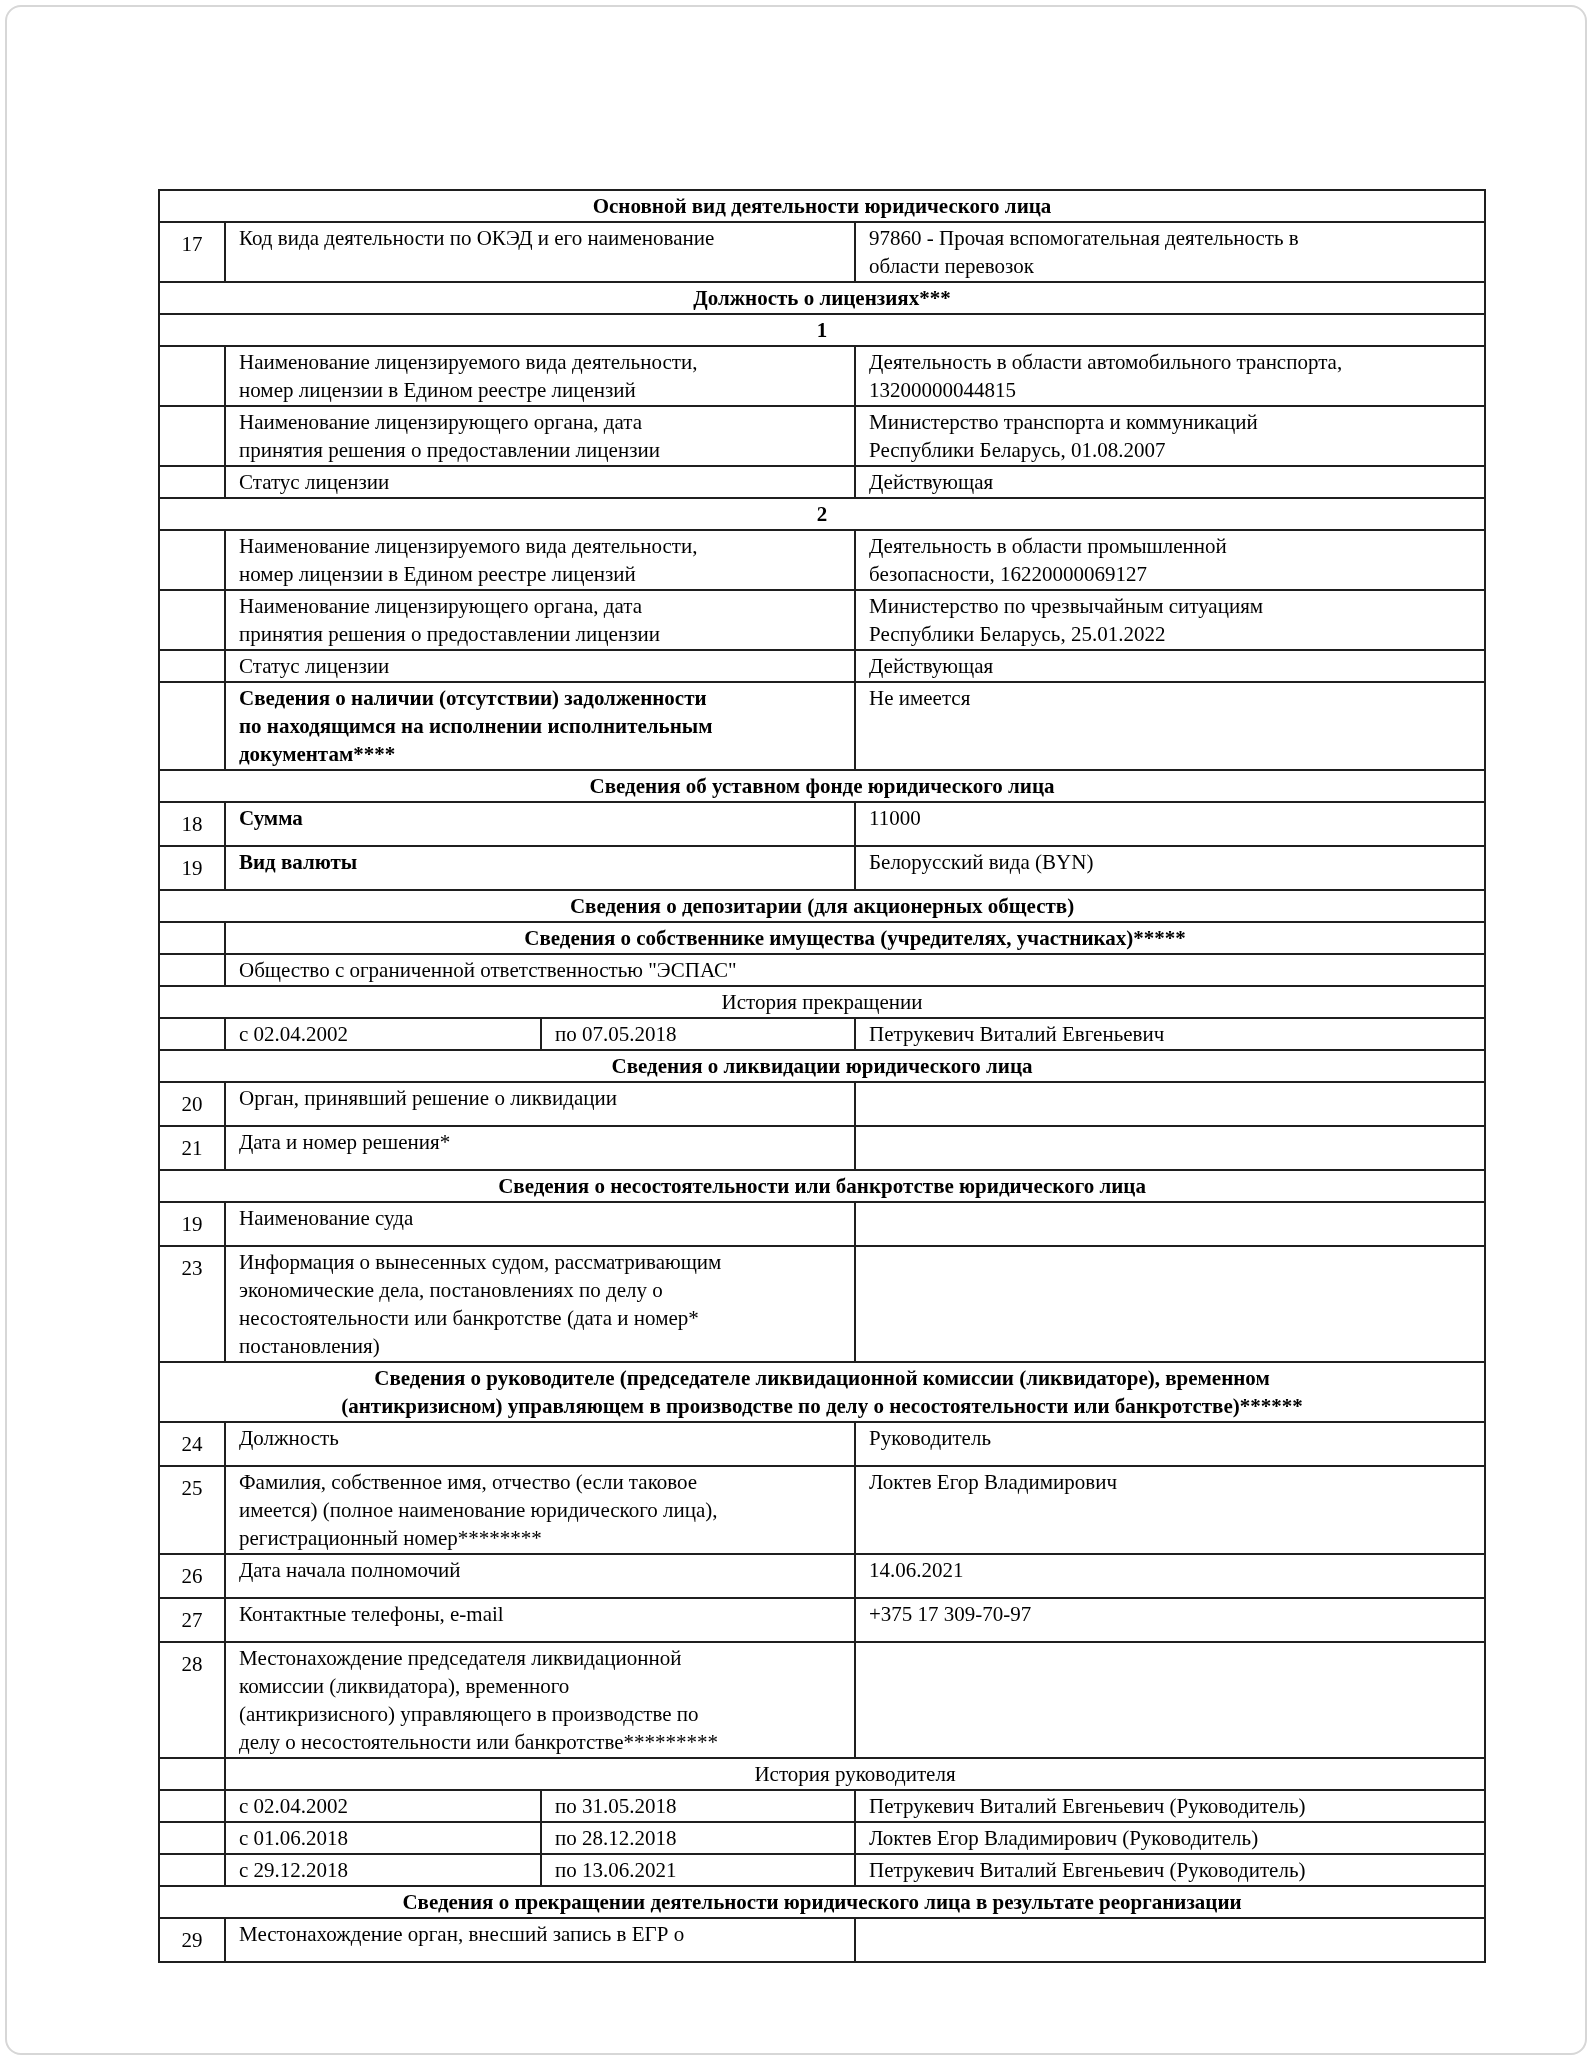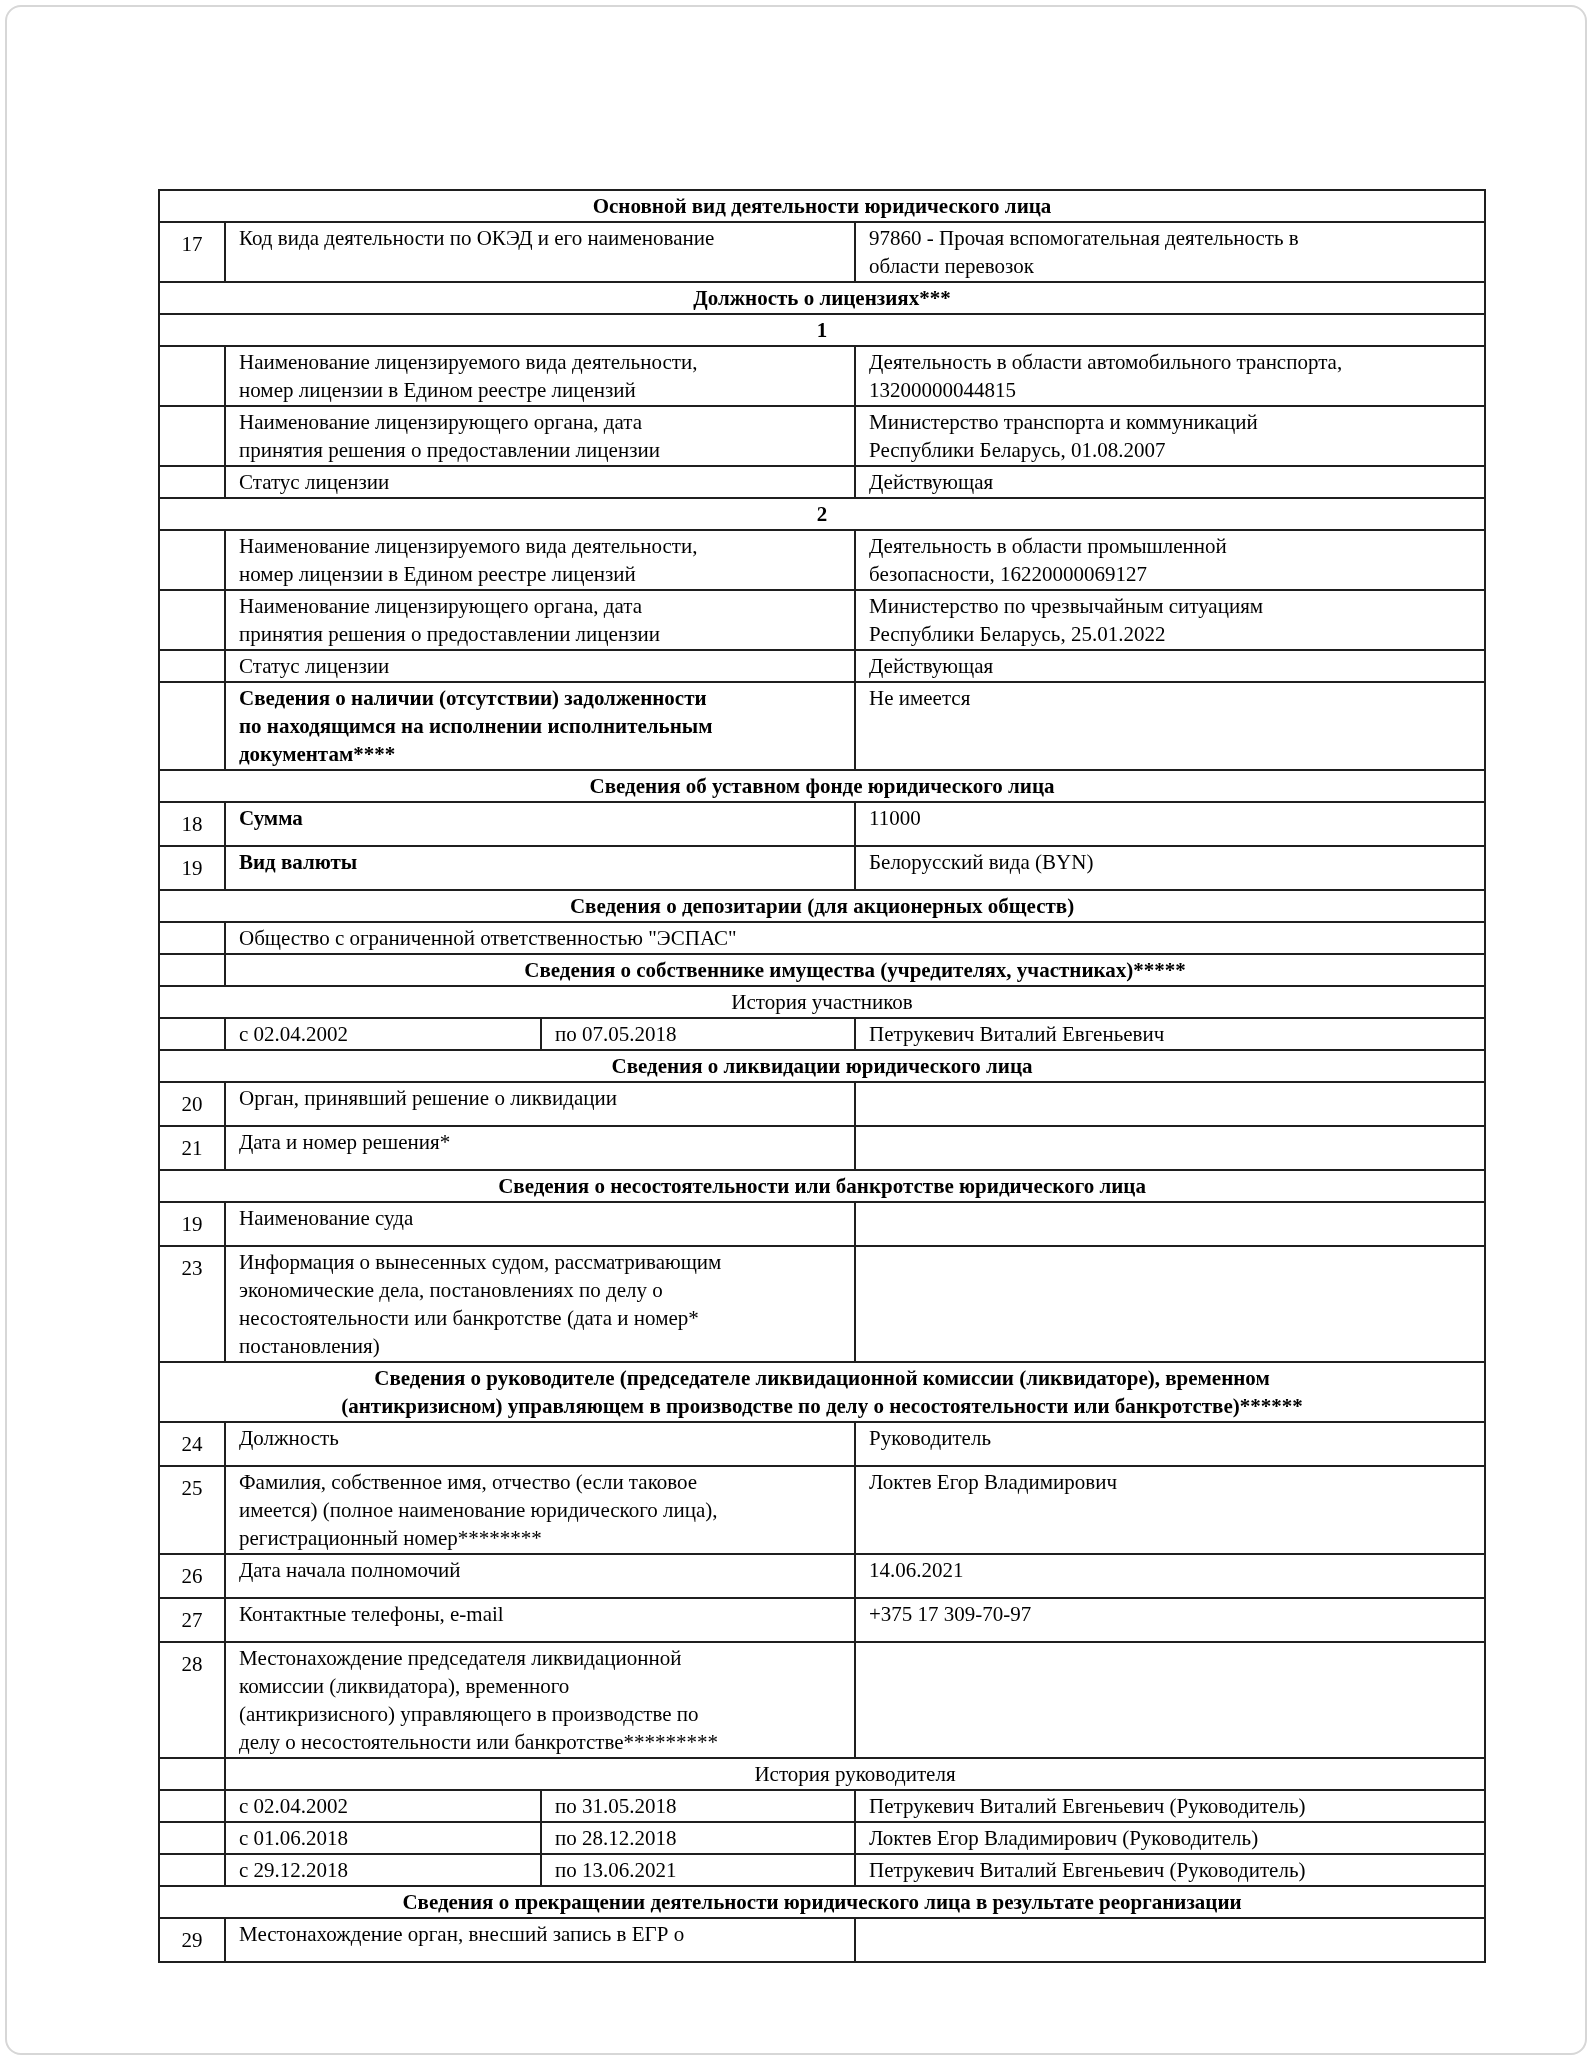--- a/index.html
+++ b/index.html
@@ -106,29 +106,29 @@
       <td class="num">19</td>
       <td colspan="2" class="b">Вид валюты</td>
       <td>Белорусский вида (BYN)</td>
     </tr>
 
     <tr>
       <td colspan="4" class="hdr">Сведения о депозитарии (для акционерных обществ)</td>
     </tr>
     <tr>
       <td class="num"></td>
+      <td colspan="3" class="hdr">Сведения о собственнике имущества (учредителях, участниках)*****</td>
+    </tr>
+
+    <tr>
+      <td class="num"></td>
       <td colspan="3">Общество с ограниченной ответственностью "ЭСПАС"</td>
     </tr>
-
-    <tr>
-      <td class="num"></td>
-      <td colspan="3" class="hdr">Сведения о собственнике имущества (учредителях, участниках)*****</td>
-    </tr>
-    <tr>
-      <td colspan="4" class="sub">История участников</td>
+    <tr>
+      <td colspan="4" class="sub">История прекращении</td>
     </tr>
     <tr>
       <td class="num"></td>
       <td>с 02.04.2002</td>
       <td>по 07.05.2018</td>
       <td>Петрукевич Виталий Евгеньевич</td>
     </tr>
 
     <tr>
       <td colspan="4" class="hdr">Сведения о ликвидации юридического лица</td>

